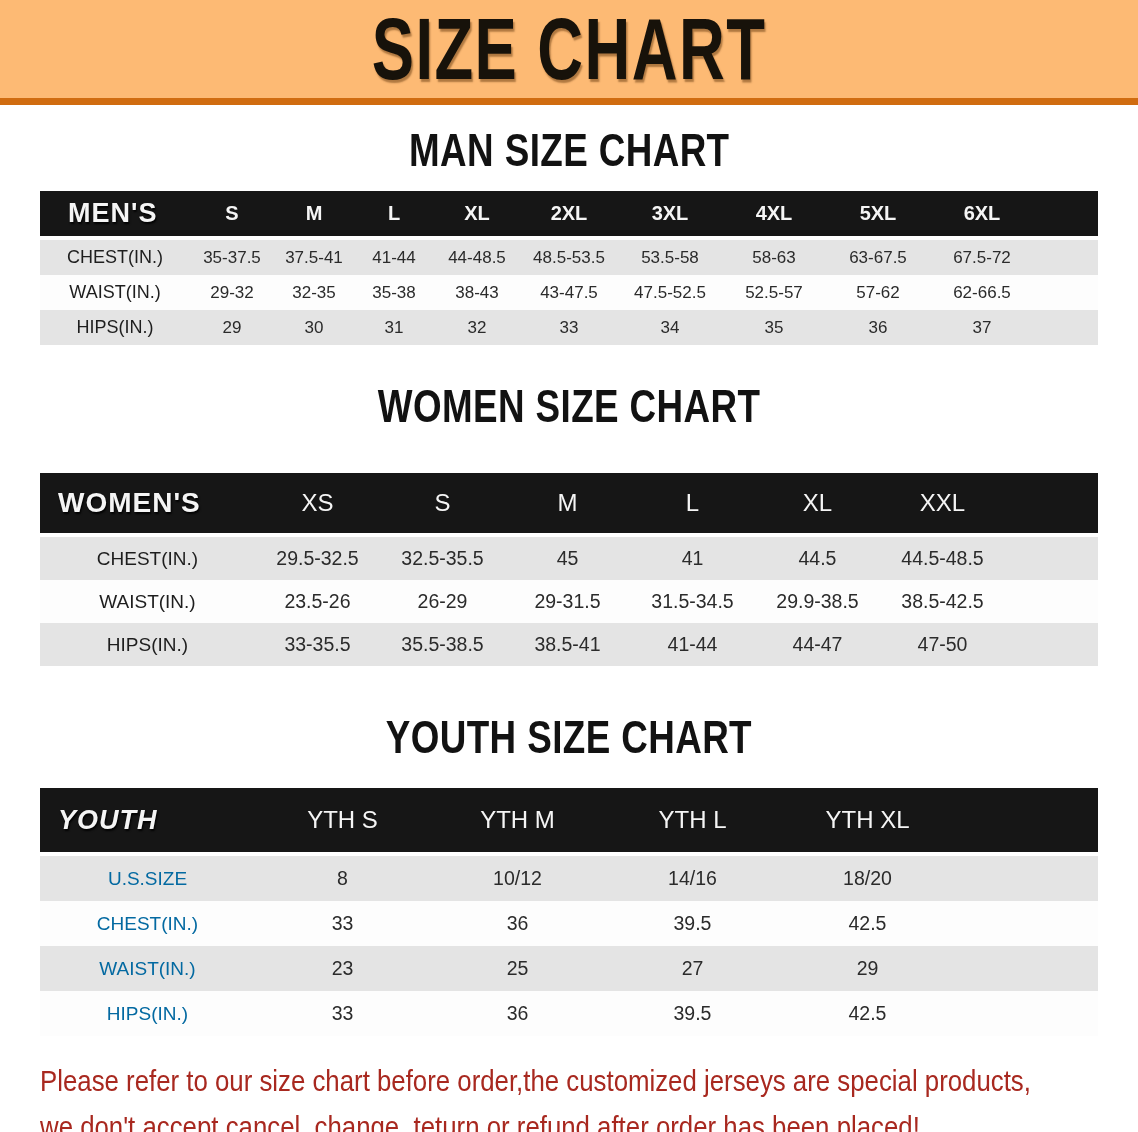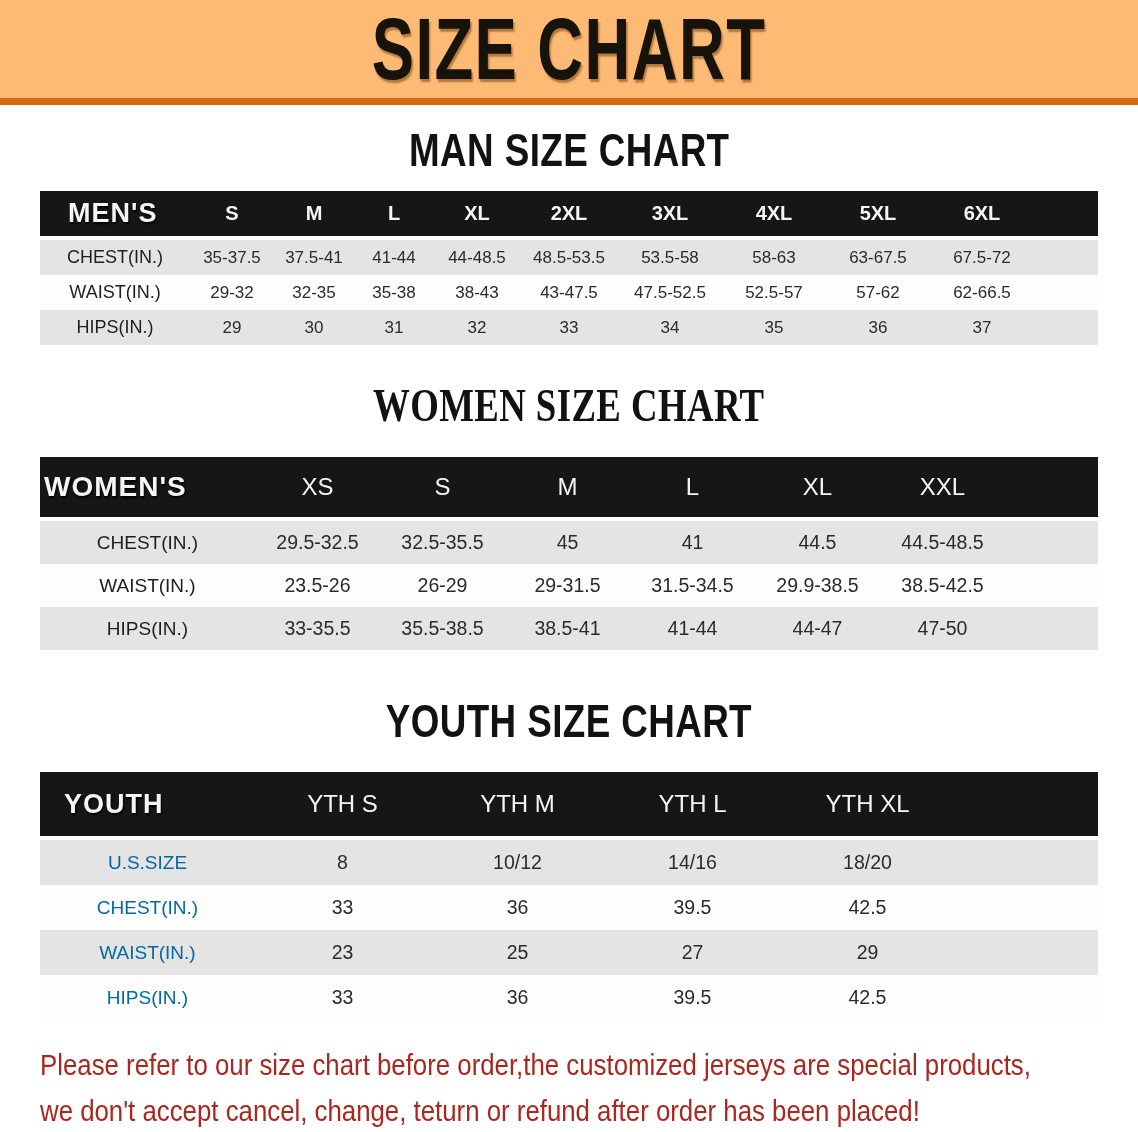--- a/index.html
+++ b/index.html
@@ -17,21 +17,21 @@
     letter-spacing:2px;color:#17120a;transform:scaleX(0.72);
     text-shadow:2px 3px 2px rgba(80,40,0,0.45);white-space:nowrap;
   }
   
   .section-heading{text-align:center;line-height:50px;height:50px;}
   .section-heading>span{
     display:inline-block;font-size:46px;font-weight:800;color:#121212;
     transform:scaleX(0.80);white-space:nowrap;letter-spacing:0.5px;
   }
   .heading-man{margin-top:20px;margin-bottom:16px;}
-  .heading-women{margin-top:36px;margin-bottom:26px;font-family:Liberation Serif, serif;}
+  .heading-women{margin-top:36px;margin-bottom:42px;}
   .heading-youth{margin-top:46px;margin-bottom:26px;}
   
   table.size-table{
     width:1058px;margin:0 40px;border-collapse:collapse;table-layout:fixed;
   }
   .size-table th,.size-table td{
     padding:0;text-align:center;vertical-align:middle;overflow:hidden;white-space:nowrap;
   }
   .size-table thead th{
     background:#161616;color:#f5f5f5;border-bottom:4px solid #ffffff;
@@ -43,26 +43,26 @@
   .row-gray td{background:#e4e4e4;}
   .row-white td{background:#fdfdfd;}
   .size-table td{color:#2b2b2b;}
   
   .men thead th{height:45px;font-size:20px;font-weight:600;}
   .men th.corner{font-size:27px;padding-left:28px;}
   .men tbody td{height:35px;font-size:17px;}
   .men td.rlabel{font-size:18px;color:#1e1e1e;}
   
   .women thead th{height:60px;font-size:24px;font-weight:400;}
-  .women th.corner{font-size:28px;font-weight:700;padding-left:4px;}
+  .women th.corner{font-size:28px;font-weight:700;padding-left:18px;}
   .women tbody td{height:43px;font-size:19.5px;}
   .women td.rlabel{font-size:19px;color:#1e1e1e;}
   
   .youth thead th{height:64px;font-size:24px;font-weight:400;}
-  .youth th.corner{font-size:27px;font-weight:700;padding-left:24px;}
+  .youth th.corner{font-size:27px;font-weight:700;padding-left:18px;font-style:italic;}
   .youth tbody td{height:45px;font-size:19.5px;}
   .youth td.rlabel{font-size:19px;color:#0369a1;}
   
   .disclaimer{margin:22px 40px 0;}
   .disclaimer-line{
     font-size:30px;line-height:46px;color:#a8281f;white-space:nowrap;
     transform:scaleX(0.86);transform-origin:left center;
   }
 </style>
 </head>

